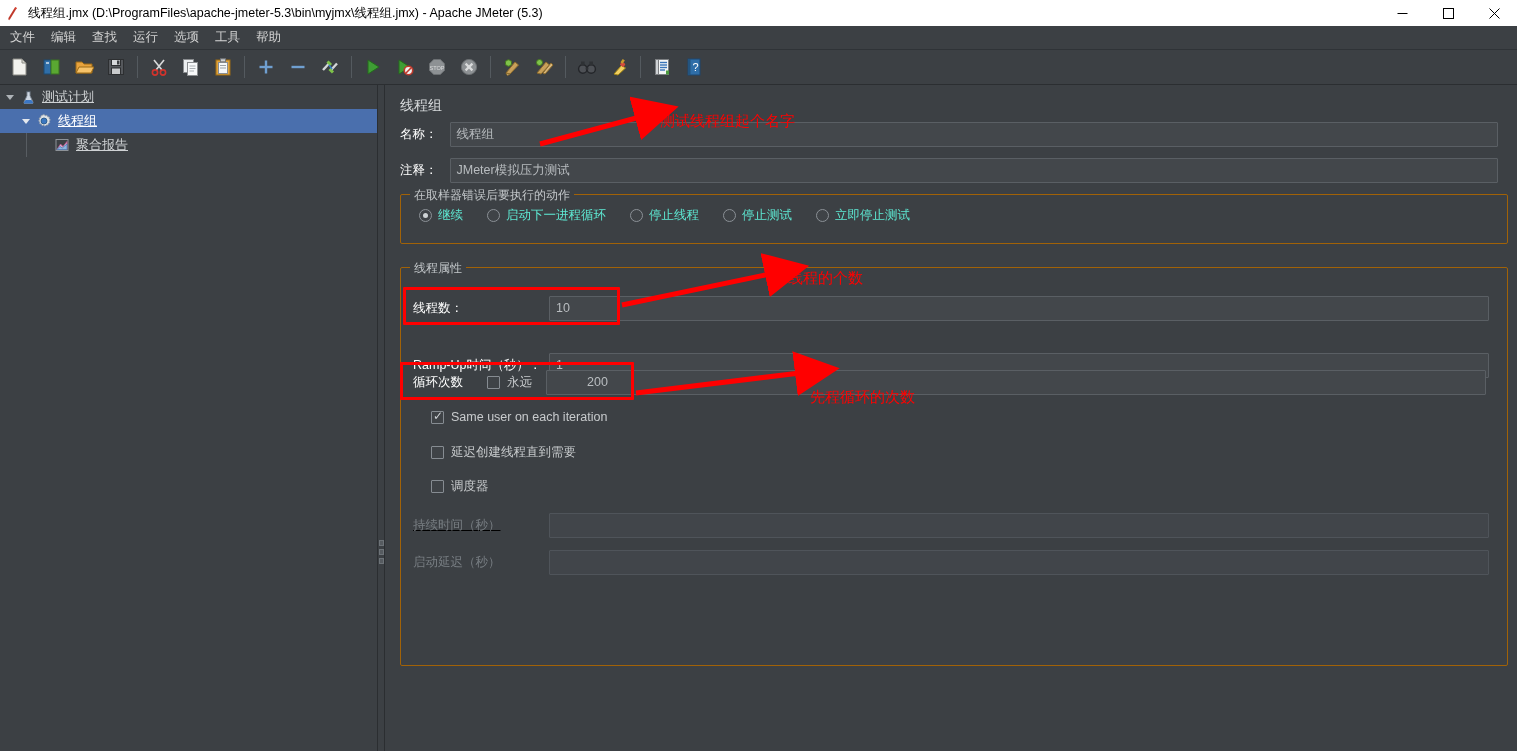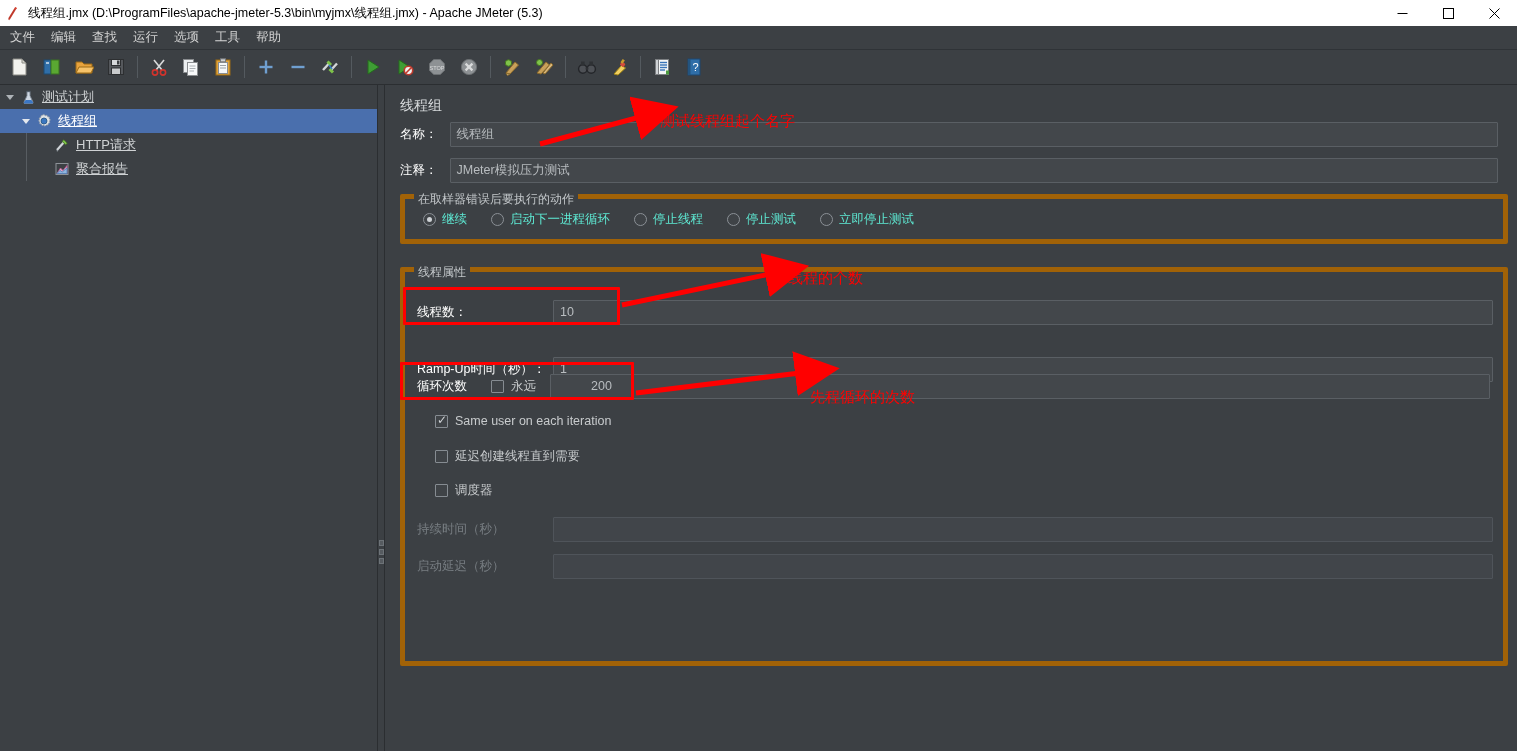--- a/index.html
+++ b/index.html
@@ -112,21 +112,21 @@
   .finput {
     height: 25px; background: #43474b; border: 1px solid #5a5f64;
     color: #b9bdc0; font-size: 12.5px; font-family: "Liberation Sans", sans-serif;
     padding: 0 6px; line-height: 23px; outline: none; border-radius: 1px;
     white-space: nowrap; overflow: hidden;
   }
   .finput.dis { color: #6e7479; background: #41454a; border-color: #4f545a; }
 
   
   .group {
-    position: absolute; border: 5px solid #a16207; border-radius: 2px;
+    position: absolute; border: 1px solid #a16207; border-radius: 2px;
   }
   .group > .gtitle {
     position: absolute; top: -8px; left: 9px; background: #3c4044;
     padding: 0 4px; font-size: 12px; color: #c3c7ca; white-space: nowrap;
   }
 
   
   .radio { display: flex; align-items: center; margin-right: 14px; }
   .radio .dot {
     width: 13px; height: 13px; border-radius: 50%; border: 1px solid #8b9096;
@@ -397,31 +397,20 @@
         </div>
       <div class="tree-icon">
         <svg width="16" height="16" viewBox="0 0 16 16">
           <path d="M8 1.6 l1.3 1.1 1.6 -0.5 0.7 1.6 1.7 0.2 -0.2 1.7 1.3 1.1 -1.1 1.3 0.5 1.6 -1.6 0.7 -0.2 1.7 -1.7 -0.2 -1.3 1.3 -1.3 -1.1 -1.6 0.5 -0.7 -1.6 -1.7 -0.2 0.2 -1.7 -1.3 -1.1 1.1 -1.3 -0.5 -1.6 1.6 -0.7 0.2 -1.7z" fill="#dfe3e7" stroke="#9aa1a8" stroke-width="0.7"></path>
           <circle cx="8" cy="8" r="3" fill="#3a76c0" stroke="#24527f" stroke-width="0.8"></circle>
         </svg>
       </div>
       <div class="tree-label">线程组</div>
     </div>
 
-    <div class="treerow" style="padding-left:52px;">
-      <div class="guide" style="left:26px;"></div>
-      <div class="tree-icon">
-        <svg width="16" height="16" viewBox="0 0 16 16">
-          <path d="M3 13 L11 4" stroke="#cfd4d8" stroke-width="2.2"></path>
-          <path d="M9.8 2.8 L13.2 6.2 L11.6 7.8 L8.2 4.4 Z" fill="#7ec24a" stroke="#44761f" stroke-width="0.8"></path>
-          <path d="M2.3 13.7 L4.4 12.6 L3.4 14.7 Z" fill="#9aa0a6"></path>
-        </svg>
-      </div>
-      <div class="tree-label">HTTP请求</div>
-    </div>
 
     <div class="treerow" style="padding-left:52px;">
       <div class="guide" style="left:26px;"></div>
       <div class="tree-icon">
         <svg width="16" height="16" viewBox="0 0 16 16">
           <rect x="2" y="2.5" width="12" height="11" fill="none" stroke="#8d9298" stroke-width="1"></rect>
           <path d="M3 12.5 L6.5 7 L9 9.5 L13 4.5 L13 12.5 Z" fill="#e6a6c8" stroke="#b9578f" stroke-width="0.8"></path>
           <path d="M3 12.5 L6 9.5 L8.2 11 L13 7 L13 12.5 Z" fill="#8fb6df" stroke="#4a7fb5" stroke-width="0.8"></path>
         </svg>
       </div>
@@ -514,21 +503,21 @@
         </div>
       </div>
 
       <div class="row" style="left:30px; top:210px;">
         <div class="chk">
           <span class="box"></span>
           <span class="cl">调度器</span>
         </div>
       </div>
 
-      <div class="row" style="left:12px; top:245px; width:1084px;">
+      <div class="row" style="left:12px; top:245px; width:1084px;text-decoration:underline;">
         <div class="flabel dis" style="width:136px;">持续时间（秒）</div>
         <div class="finput dis" style="width:940px;"></div>
       </div>
 
       <div class="row" style="left:12px; top:282px; width:1084px;">
         <div class="flabel dis" style="width:136px;">启动延迟（秒）</div>
         <div class="finput dis" style="width:940px;"></div>
       </div>
 
     </div>

